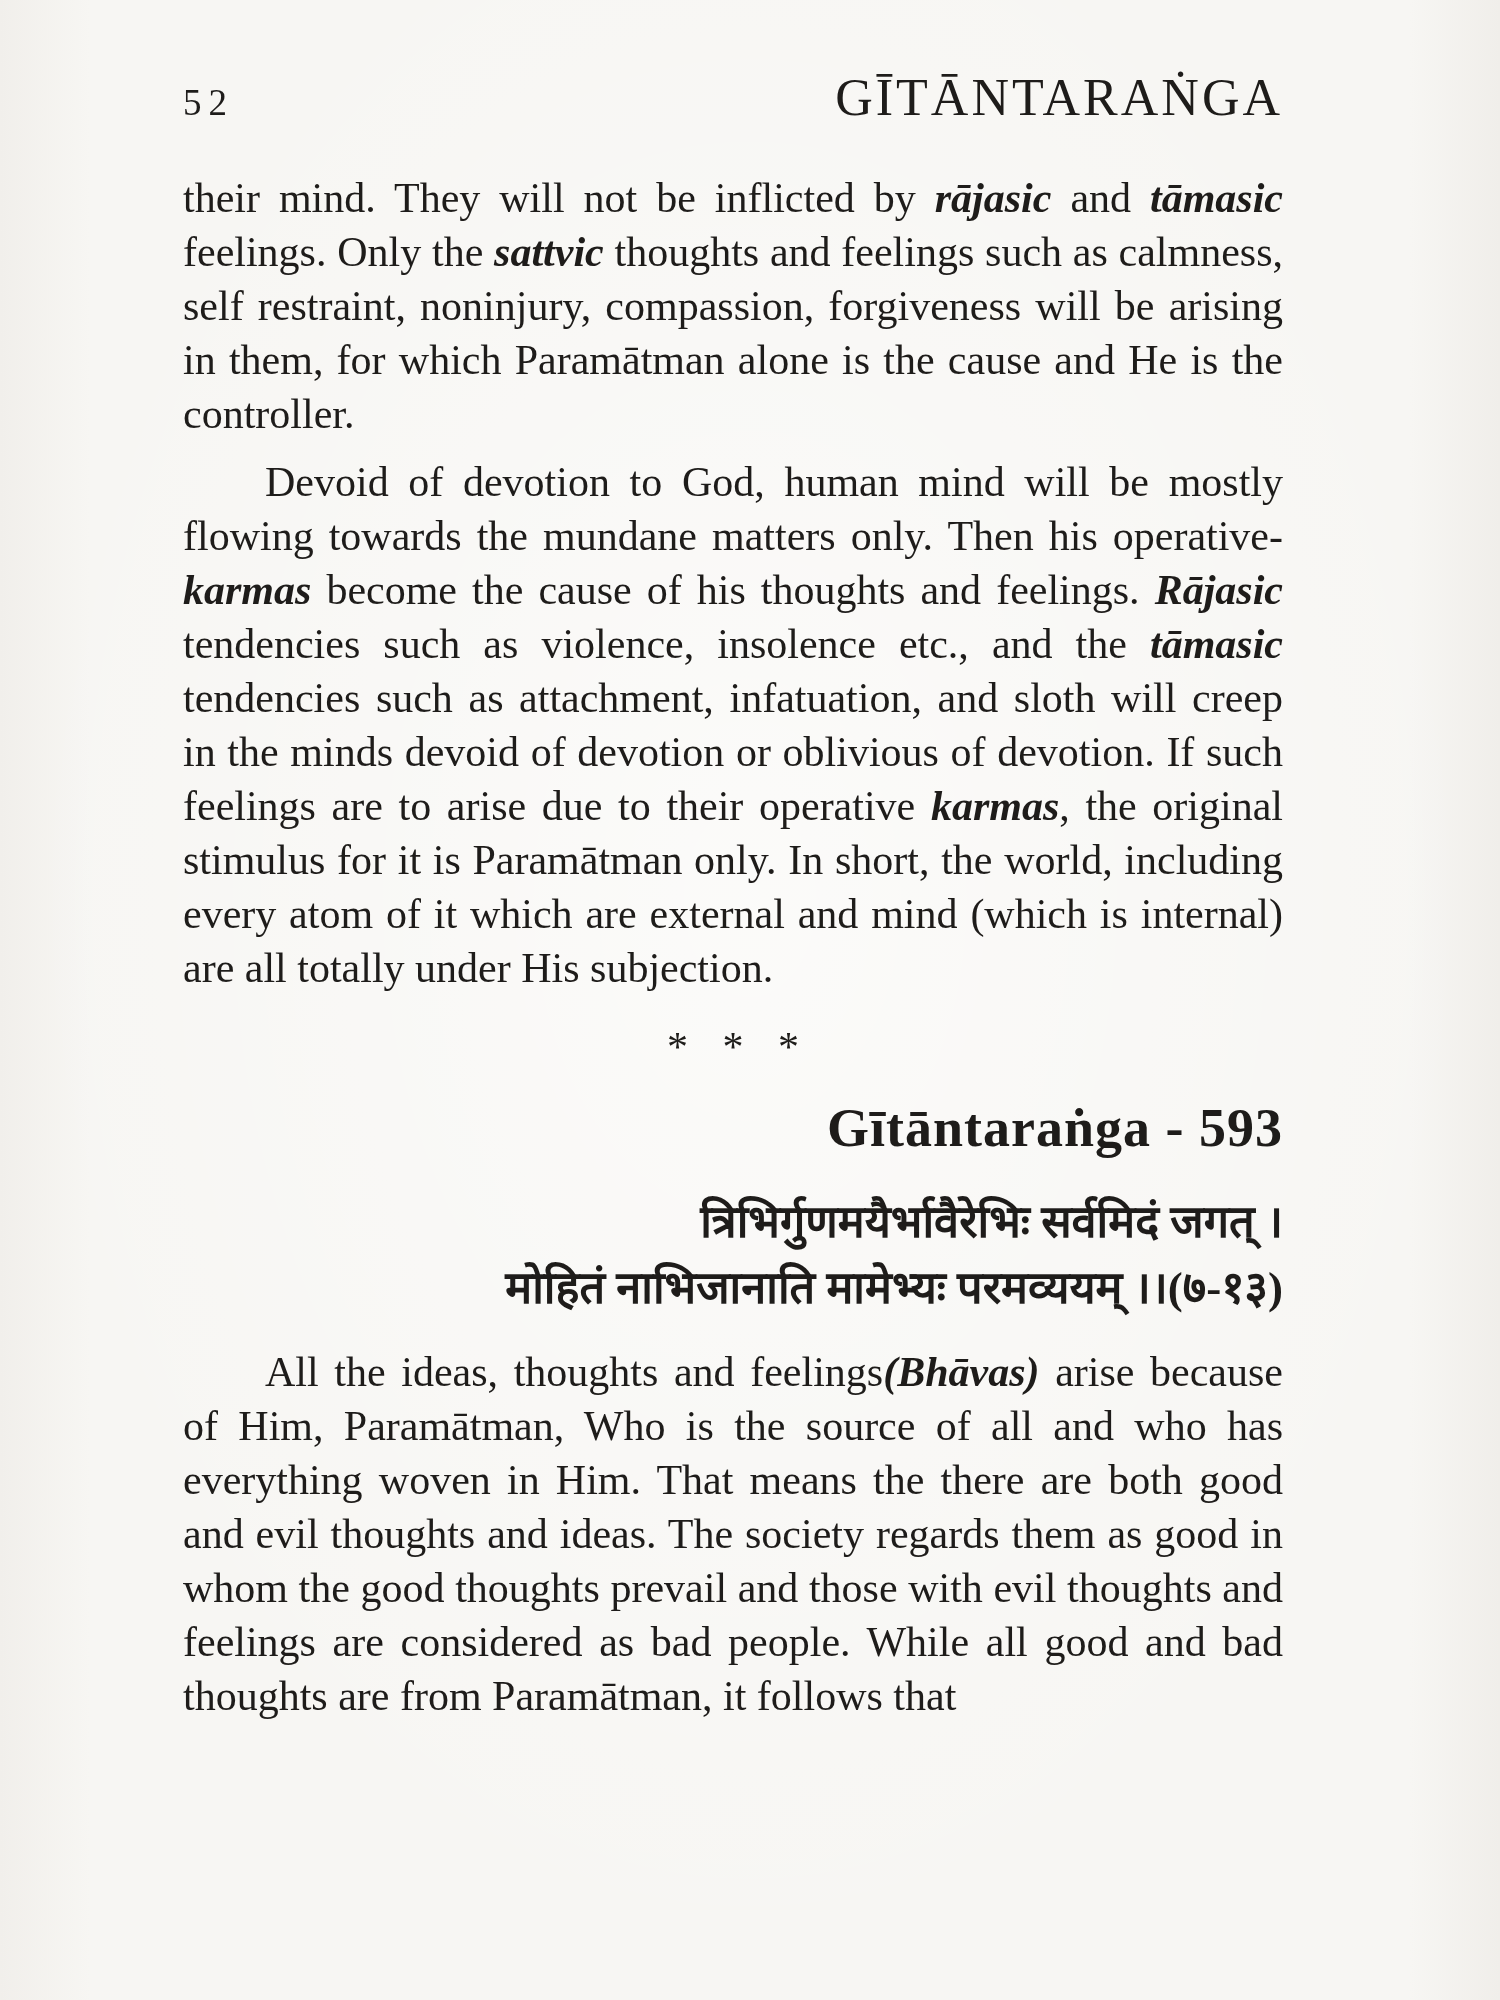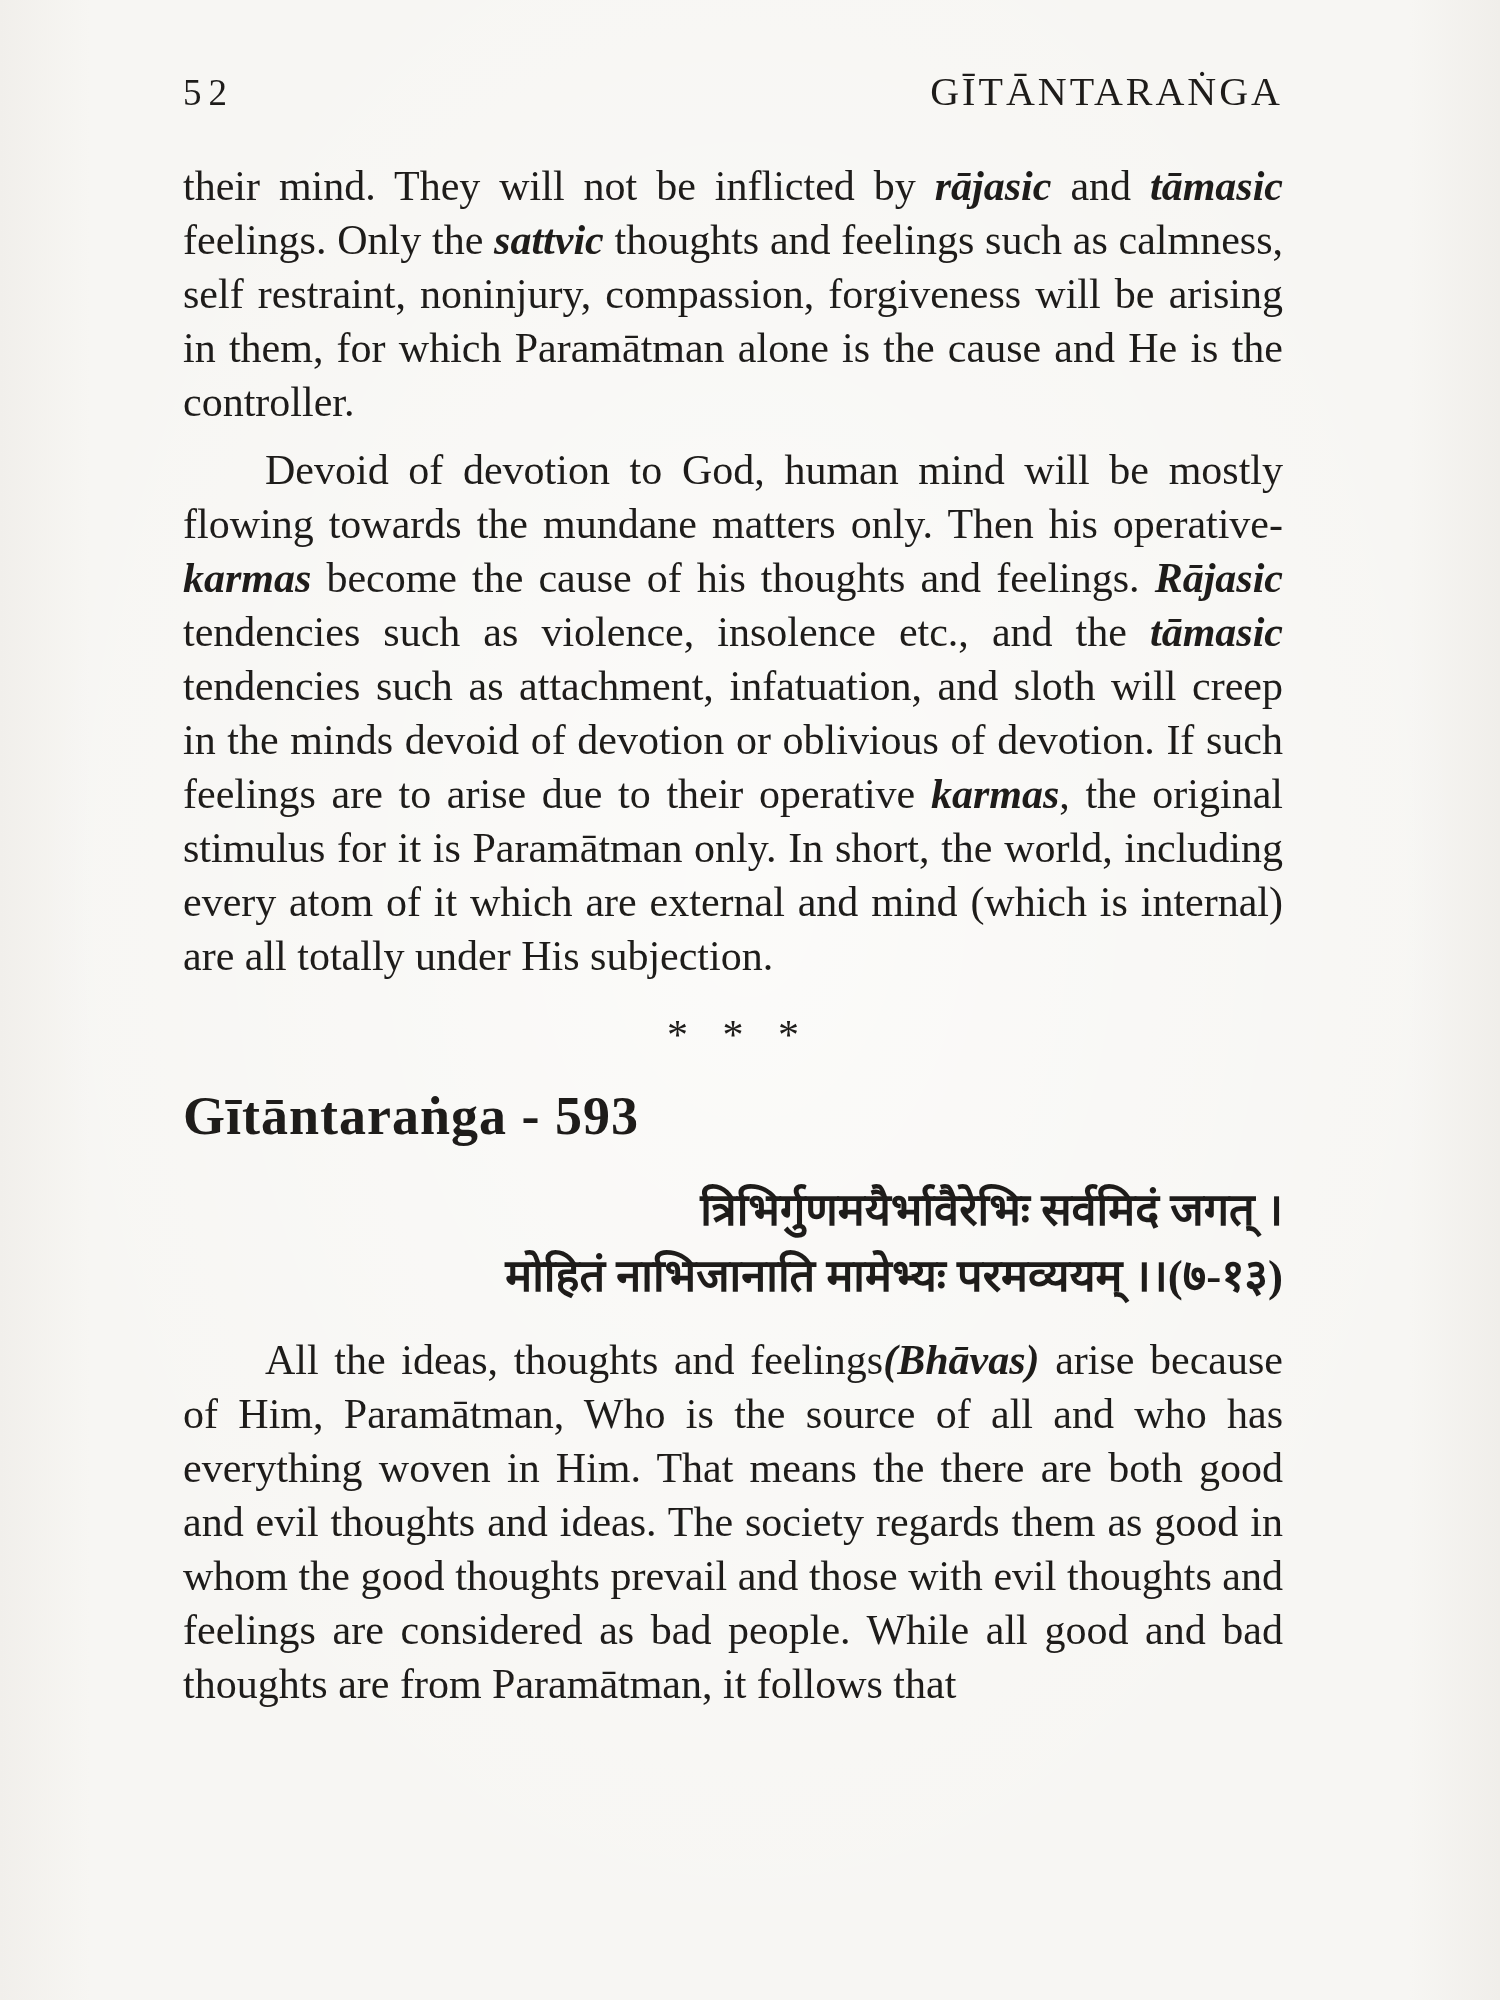--- a/index.html
+++ b/index.html
@@ -32,41 +32,41 @@
     align-items: baseline;
     margin-bottom: 44px;
     margin-top: 20px;
   }
   .page-number {
     font-size: 37px;
     letter-spacing: 7px;
     font-weight: 500;
   }
   .book-title {
-    font-size: 40px;
+    font-size: 52px;
     letter-spacing: 3px;
   }
   .para {
     margin: 0 0 14px 0;
     font-size: 42px;
     line-height: 54px;
     text-align: justify;
     text-justify: inter-word;
   }
   .para.indent { text-indent: 82px; }
   .it { font-style: italic; font-weight: bold; }
   .separator {
     text-align: center;
     font-size: 42px;
     letter-spacing: 12px;
     margin: 28px 0 26px 0;
     padding-left: 12px;
   }
   .section-heading {
-    text-align: left;
+    text-align: right;
     font-size: 54px;
     font-weight: bold;
     margin: 0 0 30px 0;
     letter-spacing: 1px;
   }
   .verse {
     font-weight: bold;
     font-size: 45px;
     line-height: 66px;
     margin: 0 0 24px 66px;

